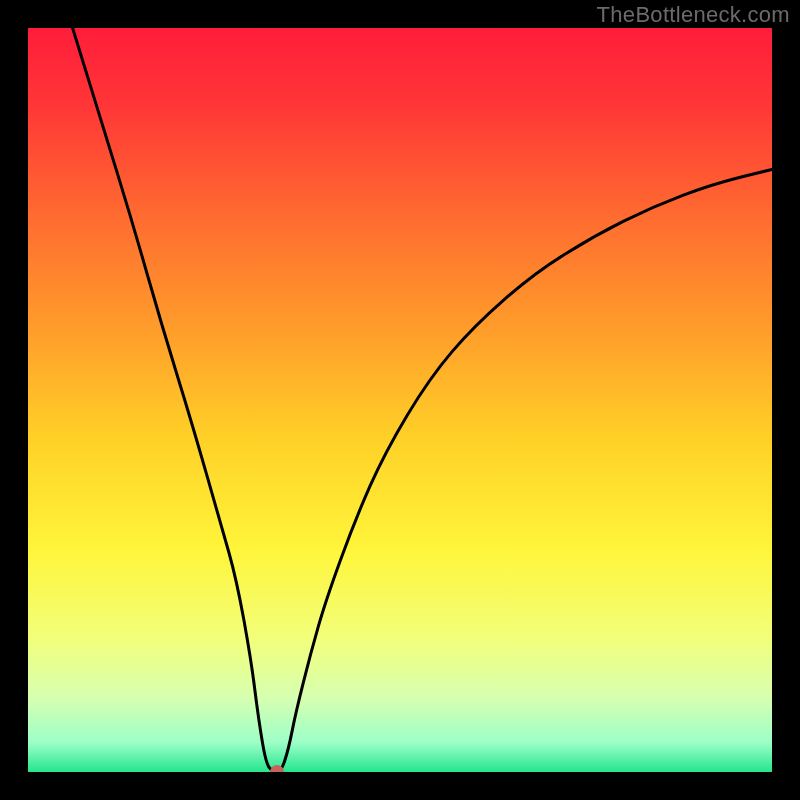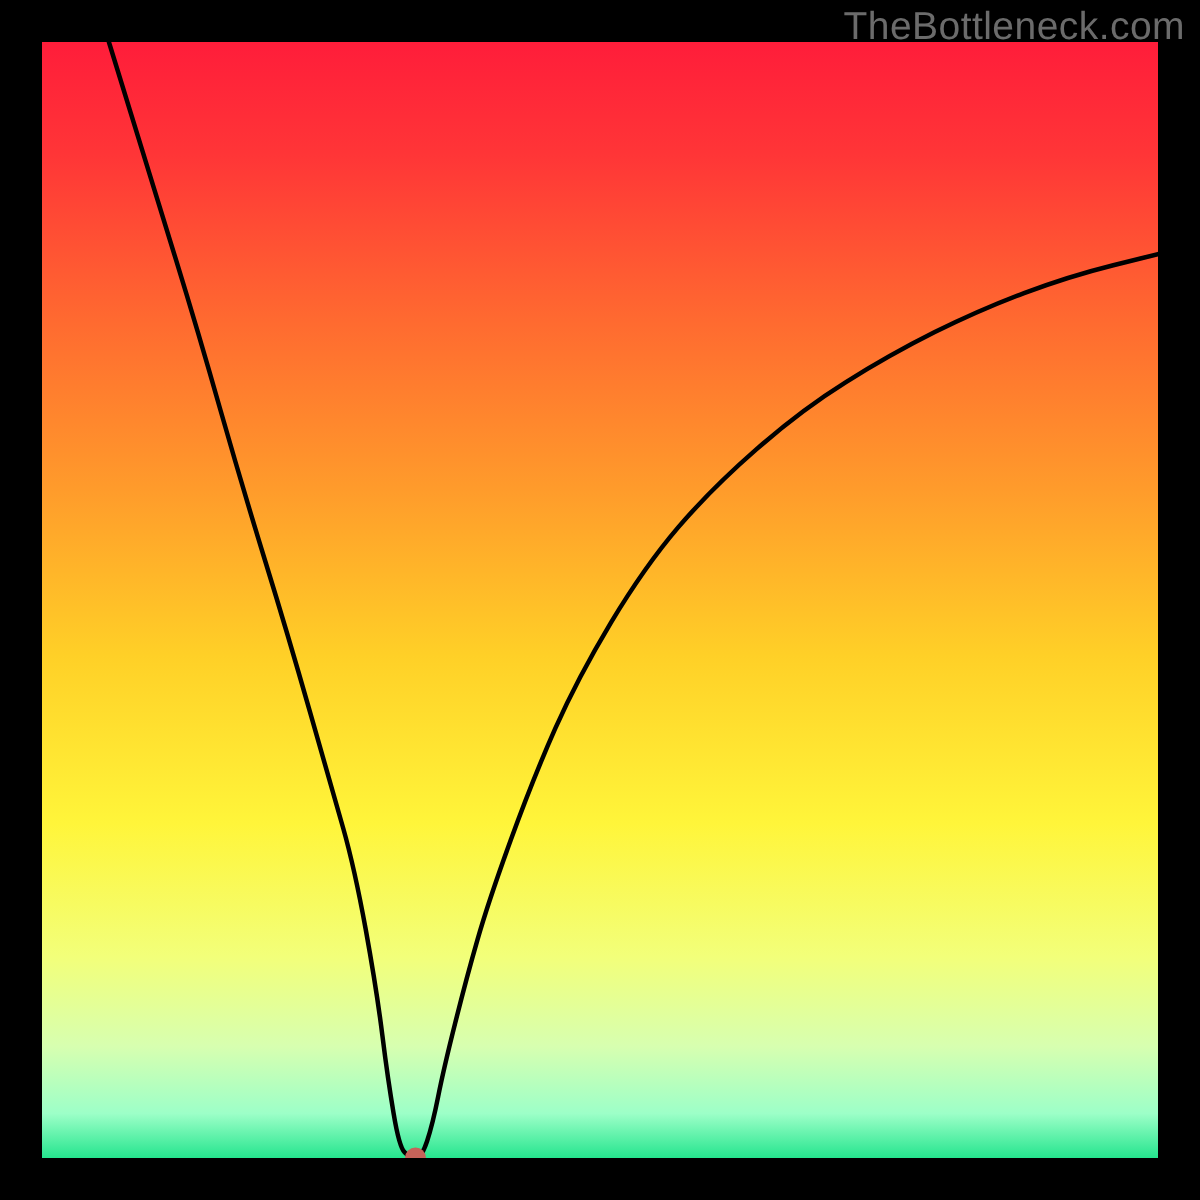--- a/index.html
+++ b/index.html
@@ -15,21 +15,21 @@
     position: relative;
     width: 800px;
     height: 800px;
     background: #000;
   }
   .watermark {
     position: absolute;
     top: 2px;
     right: 10px;
     color: #6b6b6b;
-    font-size: 26px;
+    font-size: 22px;
     font-weight: 400;
     letter-spacing: 0.3px;
     z-index: 5;
   }
   .plot-area {
     position: absolute;
     left: 28px;
     top: 28px;
     width: 744px;
     height: 744px;

